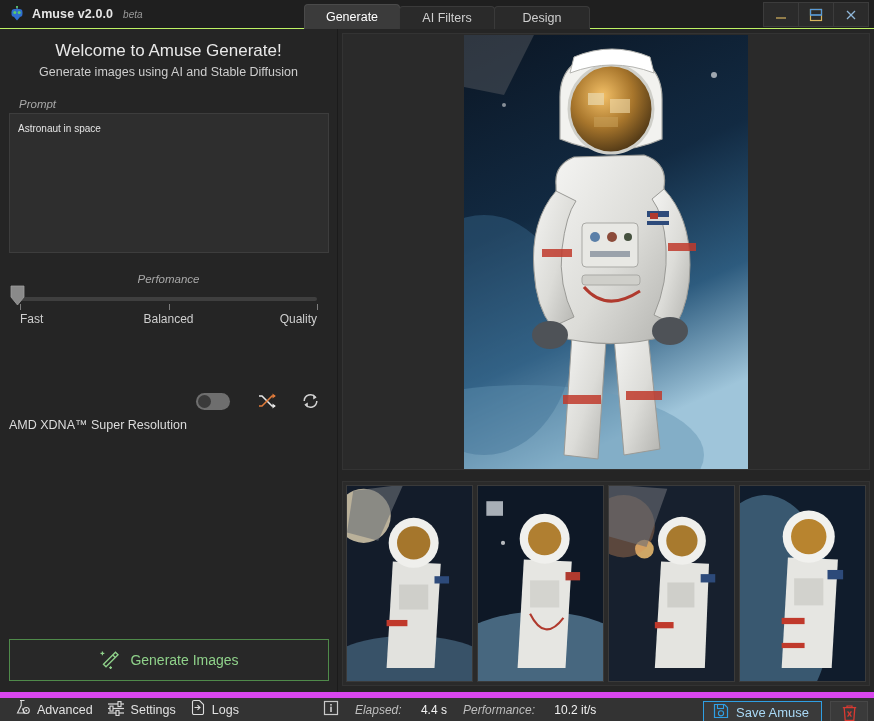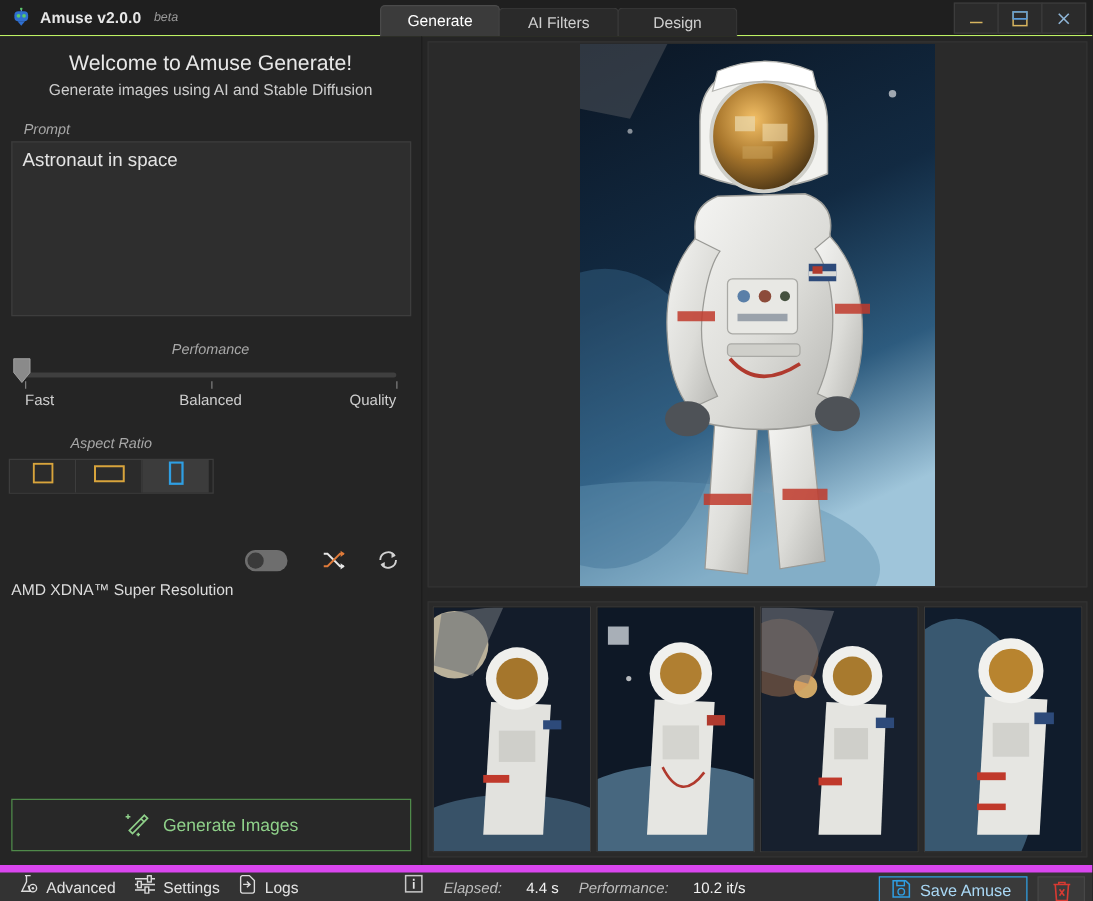--- a/index.html
+++ b/index.html
@@ -51,21 +51,21 @@
   .welcome h1{ font-size:17px; font-weight:normal; color:#e8e8e8; line-height:22px;}
   .welcome h2{ font-size:12.5px; font-weight:normal; color:#cdcdcd; line-height:18px; margin-top:1px;}
 
   .field-label{
     font-size:11.5px; font-style:italic; color:#a8a8a8; padding:0 0 3px 10px;
   }
   .prompt-wrap{ padding:17px 9px 0 9px; }
   .prompt-box{
     width:320px; height:140px; background:#2e2e2e;
     border:1px solid #3d3d3d; padding:6px 8px;
-    font-size:15px; color:#e4e4e4; line-height:17px; resize:none; outline:none;
+    font-size:10px; color:#e4e4e4; line-height:17px; resize:none; outline:none;
     font-family:"Liberation Sans", sans-serif;
   }
 
   
   .section{ padding:0 9px; }
   .center-label{ text-align:center; font-size:11.5px; font-style:italic; color:#a8a8a8; }
 
   .perf-wrap{ margin-top:16px; }
   .track{
     position:relative; height:4px; background:#3f3f3f; border-radius:2px;
@@ -235,46 +235,20 @@
         <span class="tick" style="left:100%"></span>
       </div>
       <div class="tick-labels">
         <span style="left:2px">Fast</span>
         <span style="left:50%;transform:translateX(-50%)">Balanced</span>
         <span style="right:2px">Quality</span>
       </div>
     </div>
 
     <div class="row2">
-      <div class="ar-col">
-        <div class="center-label">Aspect Ratio</div>
-        <div class="ar-btns">
-          <div class="ar-btn">
-            <span>
-              <svg width="17" height="17" viewBox="0 0 17 17">
-                  <rect x="1" y="1" width="15" height="15" fill="none" stroke="#d8a43c" stroke-width="1.6"></rect>
-                </svg>
-            </span>
-          </div>
-          <div class="ar-btn">
-            <span>
-              <svg width="25" height="17" viewBox="0 0 25 17">
-                  <rect x="1" y="3" width="23" height="12" fill="none" stroke="#d8a43c" stroke-width="1.6"></rect>
-                </svg>
-            </span>
-          </div>
-          <div class="ar-btn sel">
-            <span>
-              <svg width="14" height="19" viewBox="0 0 14 19">
-                  <rect x="2" y="1" width="10" height="17" fill="none" stroke="#2f9fe3" stroke-width="1.8"></rect>
-                </svg>
-            </span>
-          </div>
-        </div>
-      </div>
     </div>
 
     <div class="xdna-row">
       <span class="xdna-label">AMD XDNA™ Super Resolution</span>
       <span class="toggle">
         <span class="knob"></span>
       </span>
       <span class="icon-btns">
         <span class="icon-btn">
           <span class="glyph">

